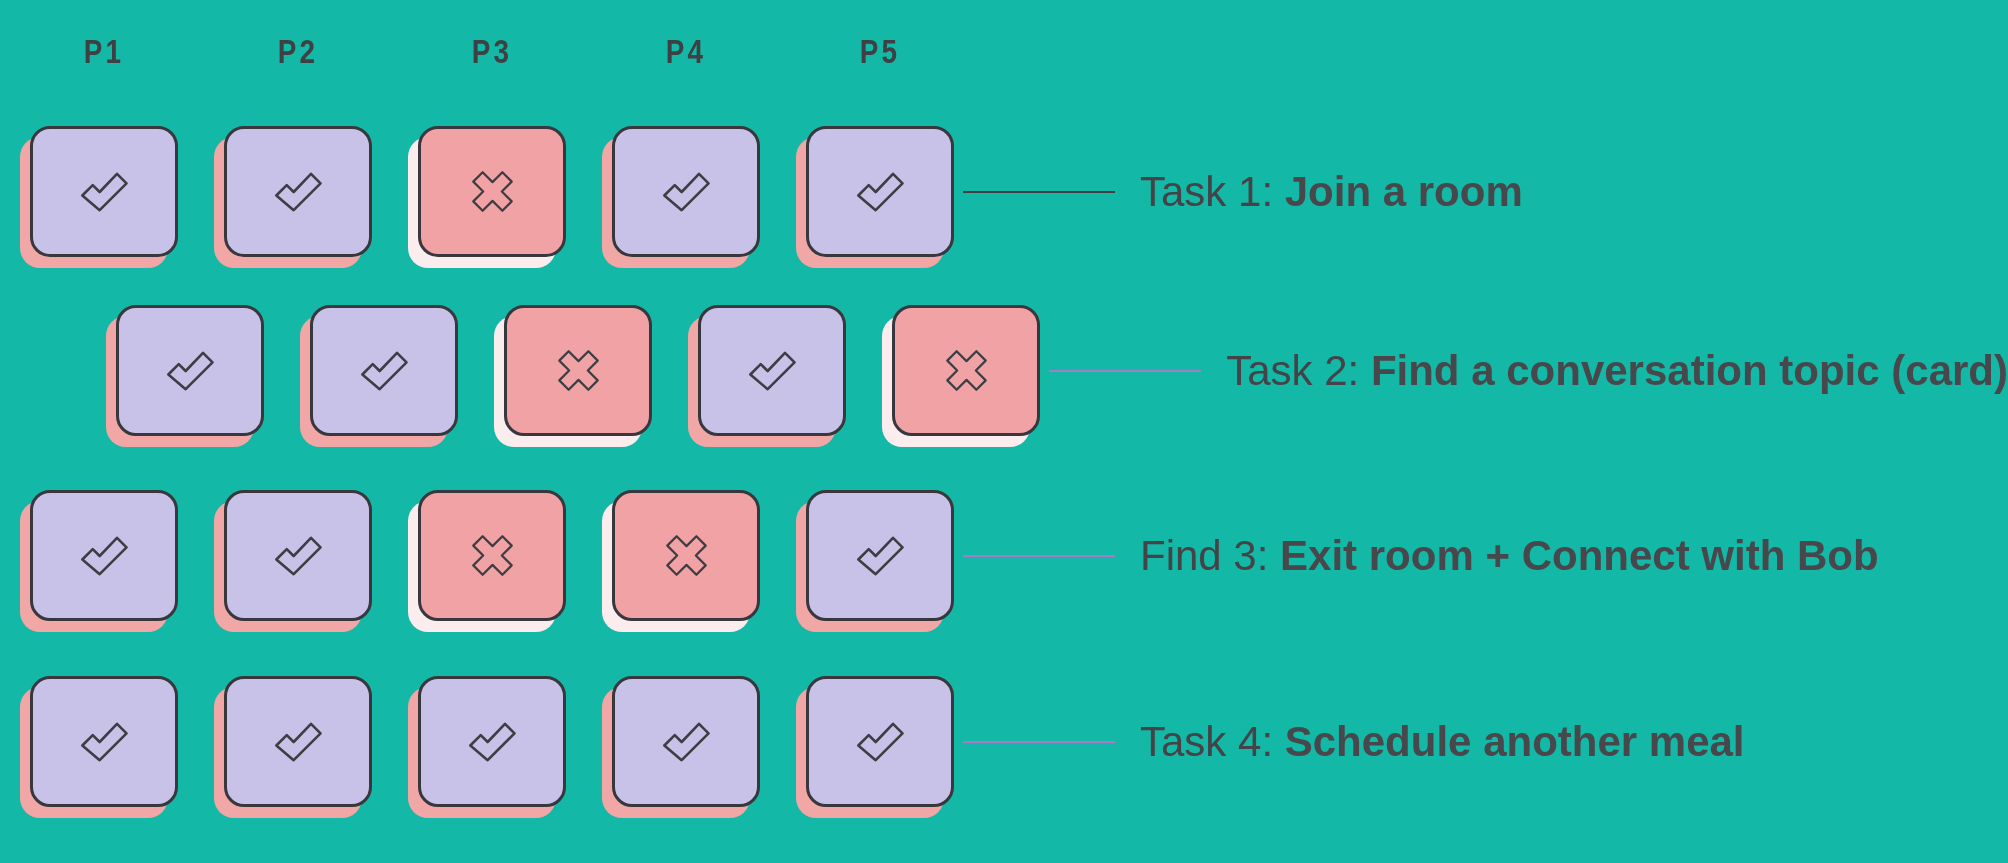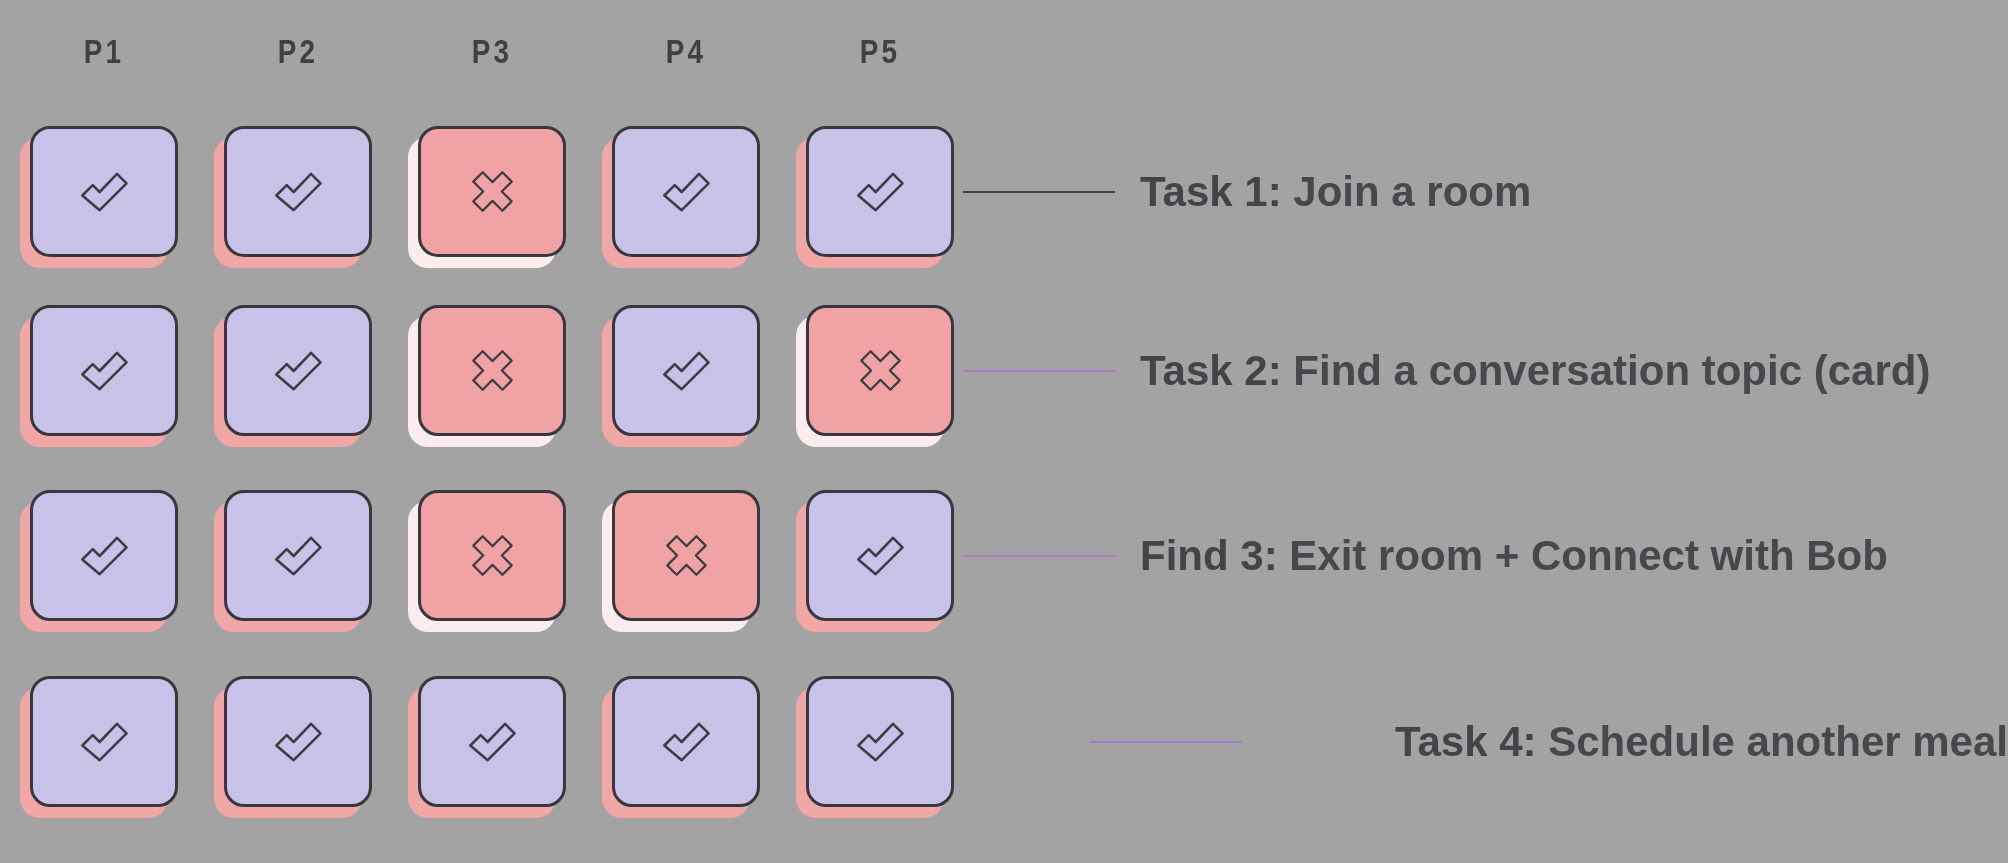--- a/index.html
+++ b/index.html
@@ -1,20 +1,20 @@
 <!DOCTYPE html>
 <html><head>
 <meta charset="utf-8">
 <style>
   html, body { margin: 0; padding: 0; background: #ffffff; }
   .canvas {
     position: relative;
     width: 2008px;
     height: 863px;
-    background: #a3a3a3;
+    background: #14b8a6;
     font-family: "Liberation Sans", sans-serif;
     overflow: hidden;
   }
   
   .header-row {
     position: absolute;
     top: 34px;
     left: 30px;
     display: flex;
     gap: 46px;
@@ -34,23 +34,23 @@
   
   .task-row {
     position: absolute;
     left: 0;
     width: 100%;
     height: 131px;
     display: flex;
     align-items: center;
   }
   #rows .task-row:nth-child(1) { top: 126px; }
-  #rows .task-row:nth-child(2) { top: 305px; }
+  #rows .task-row:nth-child(2) { top: 305px; justify-content: flex-end; }
   #rows .task-row:nth-child(3) { top: 490px; }
-  #rows .task-row:nth-child(4) { top: 676px; justify-content: space-between; }
+  #rows .task-row:nth-child(4) { top: 676px; }
   .cards {
     display: flex;
     gap: 46px;
     margin-left: 30px;
   }
   .card {
     width: 148px;
     height: 131px;
     border: 3px solid #37373d;
     border-radius: 20px;
@@ -65,21 +65,21 @@
     width: 152px;
     margin-left: 9px;
     flex: 0 0 auto;
   }
   .task-label {
     margin-left: 25px;
     font-size: 42px;
     color: #47474c;
     white-space: nowrap;
   }
-  .task-label .prefix { font-weight: 700; color: #434348; }
+  .task-label .prefix { font-weight: 400; color: #434348; }
   .task-label .desc { font-weight: 700; }
 </style>
 </head>
 <body>
 
 <div class="canvas">
   <div class="header-row">
       <div class="p-header">P1</div>
       <div class="p-header">P2</div>
       <div class="p-header">P3</div>

